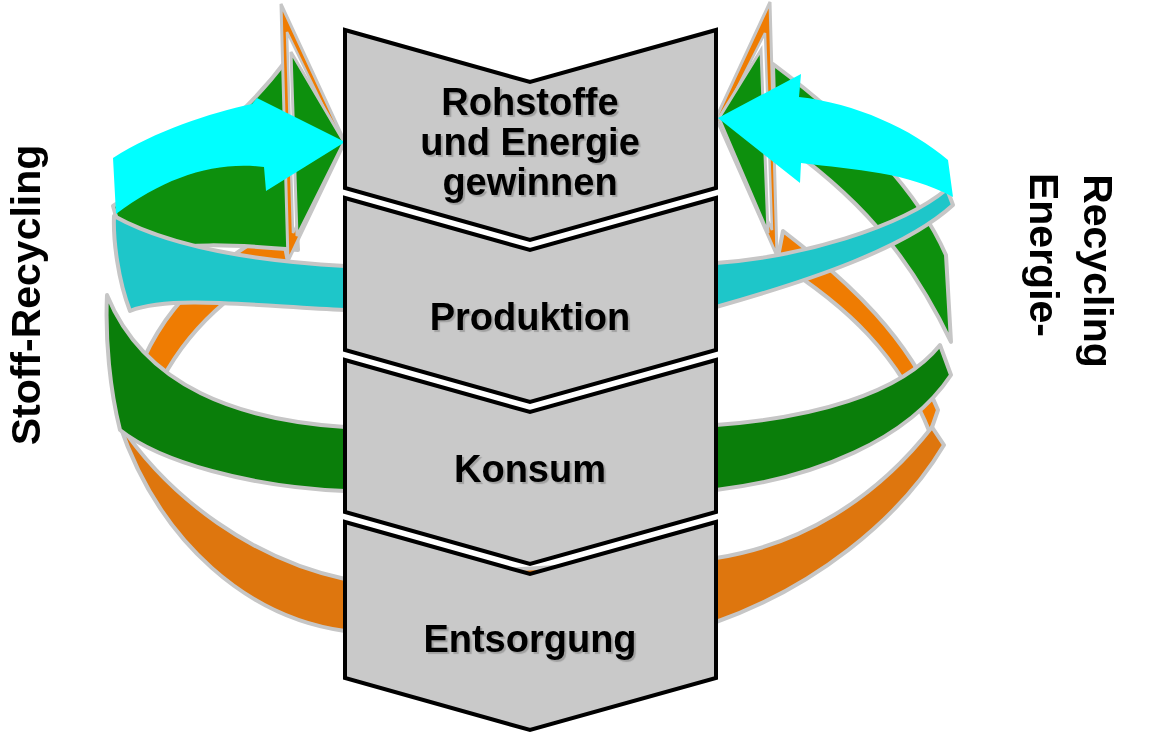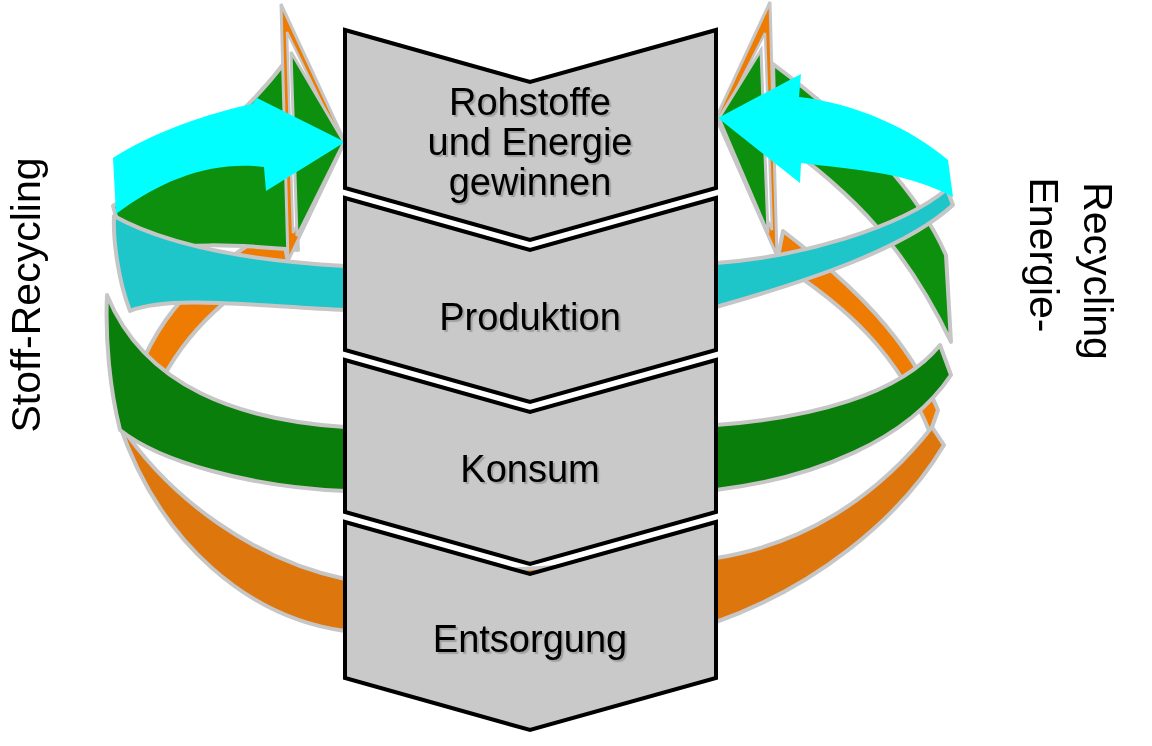--- a/index.html
+++ b/index.html
@@ -8,20 +8,21 @@
     background: #ffffff;
     width: 1152px;
     height: 746px;
     overflow: hidden;
   }
   .stage-wrap {
     position: relative;
     width: 1152px;
     height: 746px;
     font-family: "Liberation Sans", "DejaVu Sans", sans-serif;
+    font-weight: bold;
   }
   svg { display: block; }
 
   .ribbon {
     stroke: #c6c6c6;
     stroke-width: 4;
     stroke-linejoin: round;
   }
   .ribbon-thin {
     stroke: #c6c6c6;

